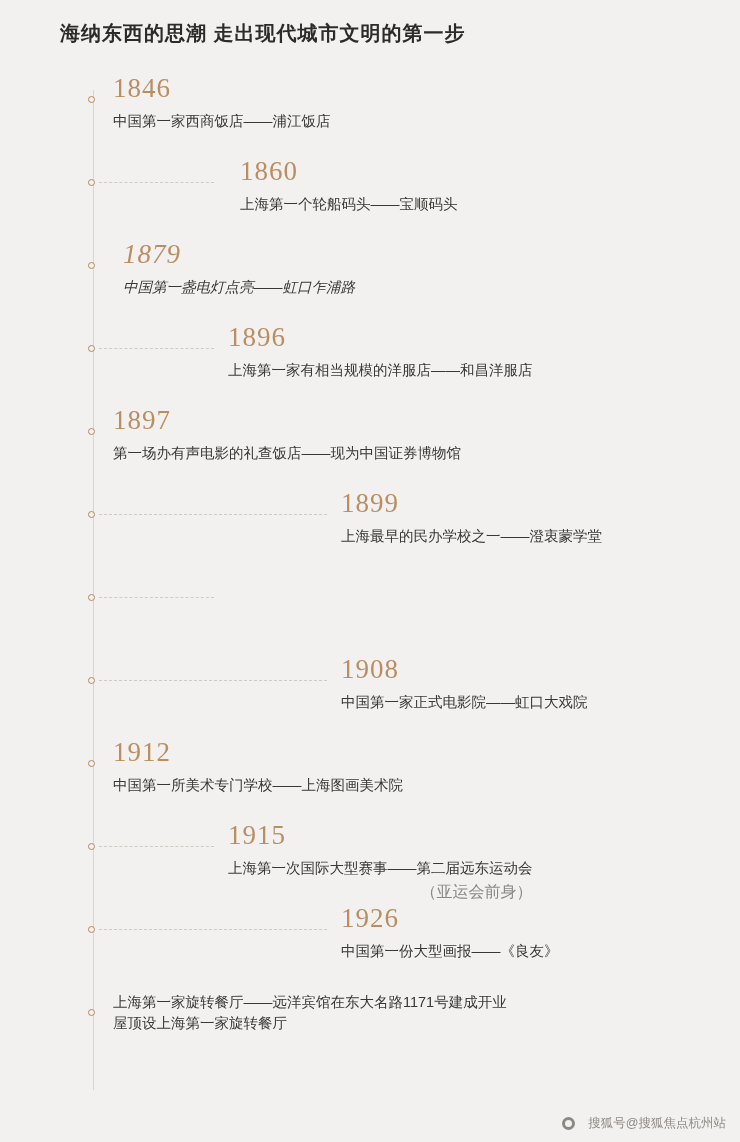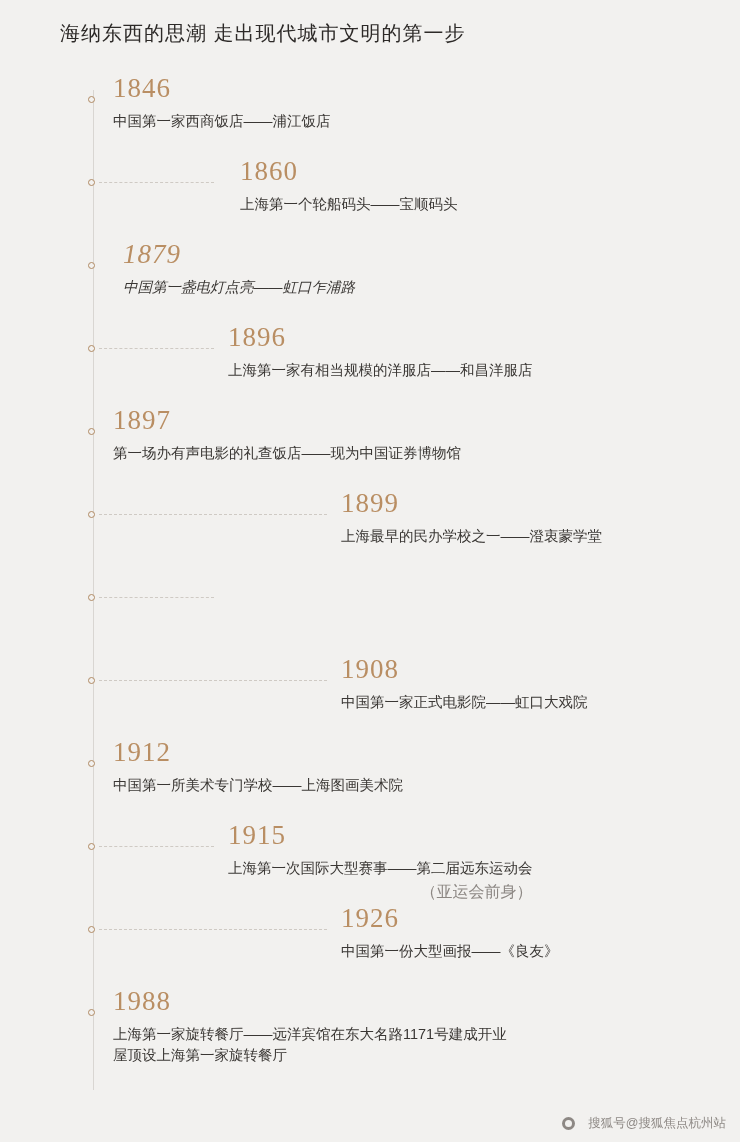--- a/index.html
+++ b/index.html
@@ -18,21 +18,21 @@
     position: relative;
     width: 740px;
     height: 1142px;
     background: #f2f1ef;
   }
   .title {
     position: absolute;
     left: 60px;
     top: 20px;
     font-size: 20px;
-    font-weight: normal;
+    font-weight: bold;
     color: #2d2a28;
     letter-spacing: 1px;
     white-space: nowrap;
   }
   .timeline {
     position: absolute;
     left: 0;
     top: 72px;
     width: 740px;
   }
@@ -215,21 +215,20 @@
           <div class="dot"></div>
           <div class="dashline" style="width: 228px;"></div>
           <div class="content" style="left: 341px;">
             <div class="year">1926</div>
             <div class="desc">中国第一份大型画报——《良友》</div>
           </div>
         </div>
         <div class="entry tall">
           <div class="dot"></div>
           <div class="content" style="left: 113px;">
-            <div class="year">1988</div>
             <div class="desc">上海第一家旋转餐厅——远洋宾馆在东大名路1171号建成开业</div>
             <div class="desc2">屋顶设上海第一家旋转餐厅</div>
           </div>
         </div>
       </div>
   </div>
 
   <div class="watermark">
     <span class="wm-icon"></span>
     <span>搜狐号@搜狐焦点杭州站</span>

